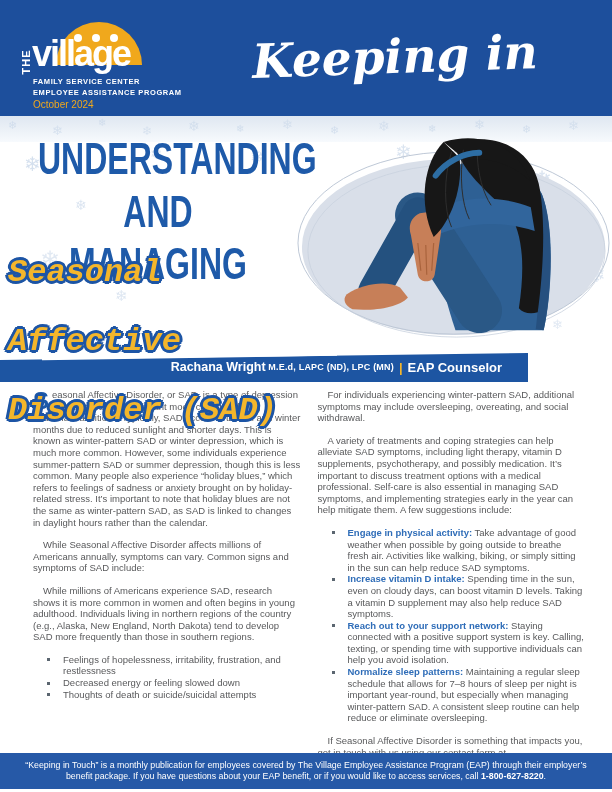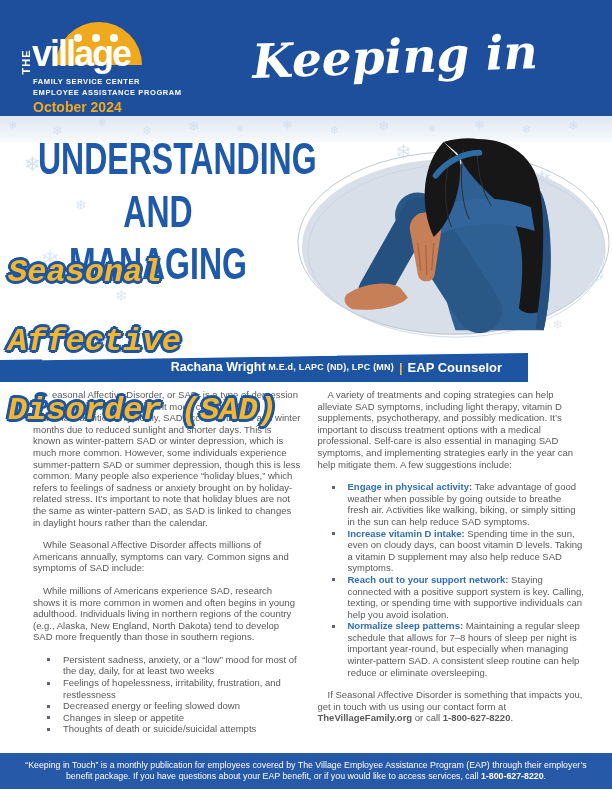--- a/index.html
+++ b/index.html
@@ -11,21 +11,21 @@
   .logo{position:absolute;left:22px;top:20px;width:160px;height:92px;}
   .logo-sun{position:absolute;left:34px;top:2px;width:86px;height:43px;background:#f0a81c;
             border-radius:86px 86px 0 0;}
   .logo-dot{position:absolute;top:14px;width:8px;height:8px;border-radius:50%;background:#ffffff;}
   .logo-the{position:absolute;left:-9px;top:36px;color:#ffffff;font-weight:bold;font-size:11px;
             letter-spacing:1px;transform:rotate(-90deg);}
   .logo-name{position:absolute;left:10px;top:16px;color:#ffffff;font-weight:bold;font-size:36px;
              letter-spacing:-2px;line-height:36px;}
   .logo-line1{position:absolute;left:11px;top:57px;color:#ffffff;font-weight:bold;font-size:7.5px;letter-spacing:.6px;}
   .logo-line2{position:absolute;left:11px;top:68px;color:#ffffff;font-weight:bold;font-size:7.5px;letter-spacing:.6px;}
-  .logo-date{position:absolute;left:11px;top:79px;color:#f0a81c;font-weight:bold;font-size:14px;}
+  .logo-date{position:absolute;left:11px;top:79px;color:#f0a81c;font-weight:normal;font-size:10px;}
   .script-title{position:absolute;left:188px;top:14px;width:414px;height:90px;color:#ffffff;
                 font-family:"DejaVu Serif",serif;font-style:italic;font-weight:bold;font-size:47px;
                 text-align:center;line-height:86px;transform:rotate(-2deg);}
 
   
   .hero{position:absolute;top:116px;left:0;width:612px;height:236px;background:#ffffff;}
   .snow-band{position:absolute;top:0;left:0;width:612px;height:26px;
              background:linear-gradient(#dfe7f1,#f7fafd);}
   .snow{position:absolute;top:0;left:0;width:612px;height:236px;pointer-events:none;}
   .sf{position:absolute;color:#c3d3e7;line-height:1;}
@@ -166,29 +166,28 @@
   <span class="sep">|</span>
   <span class="role">EAP Counselor</span>
 </div>
 
 <div class="columns">
   <div class="col">
     <p class="first"><span class="dropcap">S</span><span>easonal Affective Disorder, or SAD, is a type of depression characterized by significant mood changes during seasonal transitions. Typically, SAD occurs in the fall and winter months due to reduced sunlight and shorter days. This is known as winter-pattern SAD or winter depression, which is much more common. However, some individuals experience summer-pattern SAD or summer depression, though this is less common. Many people also experience “holiday blues,” which refers to feelings of sadness or anxiety brought on by holiday-related stress. It’s important to note that holiday blues are not the same as winter-pattern SAD, as SAD is linked to changes in daylight hours rather than the calendar.</span></p>
     <p>While Seasonal Affective Disorder affects millions of Americans annually, symptoms can vary. Common signs and symptoms of SAD include:</p>
     <p>While millions of Americans experience SAD, research shows it is more common in women and often begins in young adulthood. Individuals living in northern regions of the country (e.g., Alaska, New England, North Dakota) tend to develop SAD more frequently than those in southern regions.</p>
     <ul>
-      <li>Persistent sadness, anxiety, or a “low” mood for most of the day, daily, for at least two weeks</li>
       <li>Feelings of hopelessness, irritability, frustration, and restlessness</li>
       <li>Decreased energy or feeling slowed down</li>
-      <li>Changes in sleep or appetite</li>
       <li>Thoughts of death or suicide/suicidal attempts</li>
     </ul>
   </div>
 
   <div class="col">
+    <p>For individuals experiencing winter-pattern SAD, additional symptoms may include oversleeping, overeating, and social withdrawal.</p>
     <p>A variety of treatments and coping strategies can help alleviate SAD symptoms, including light therapy, vitamin D supplements, psychotherapy, and possibly medication. It’s important to discuss treatment options with a medical professional. Self-care is also essential in managing SAD symptoms, and implementing strategies early in the year can help mitigate them. A few suggestions include:</p>
     <ul>
       <li><span class="lead">Engage in physical activity:</span><span> Take advantage of good weather when possible by going outside to breathe fresh air. Activities like walking, biking, or simply sitting in the sun can help reduce SAD symptoms.</span></li>
       <li><span class="lead">Increase vitamin D intake:</span><span> Spending time in the sun, even on cloudy days, can boost vitamin D levels. Taking a vitamin D supplement may also help reduce SAD symptoms.</span></li>
       <li><span class="lead">Reach out to your support network:</span><span> Staying connected with a positive support system is key. Calling, texting, or spending time with supportive individuals can help you avoid isolation.</span></li>
       <li><span class="lead">Normalize sleep patterns:</span><span> Maintaining a regular sleep schedule that allows for 7–8 hours of sleep per night is important year-round, but especially when managing winter-pattern SAD. A consistent sleep routine can help reduce or eliminate oversleeping.</span></li>
     </ul>
     <p><span>If Seasonal Affective Disorder is something that impacts you, get in touch with us using our contact form at </span><span class="linklike">TheVillageFamily.org</span><span> or call </span><span class="b">1-800-627-8220</span><span>.</span></p>
   </div>
 </div>

